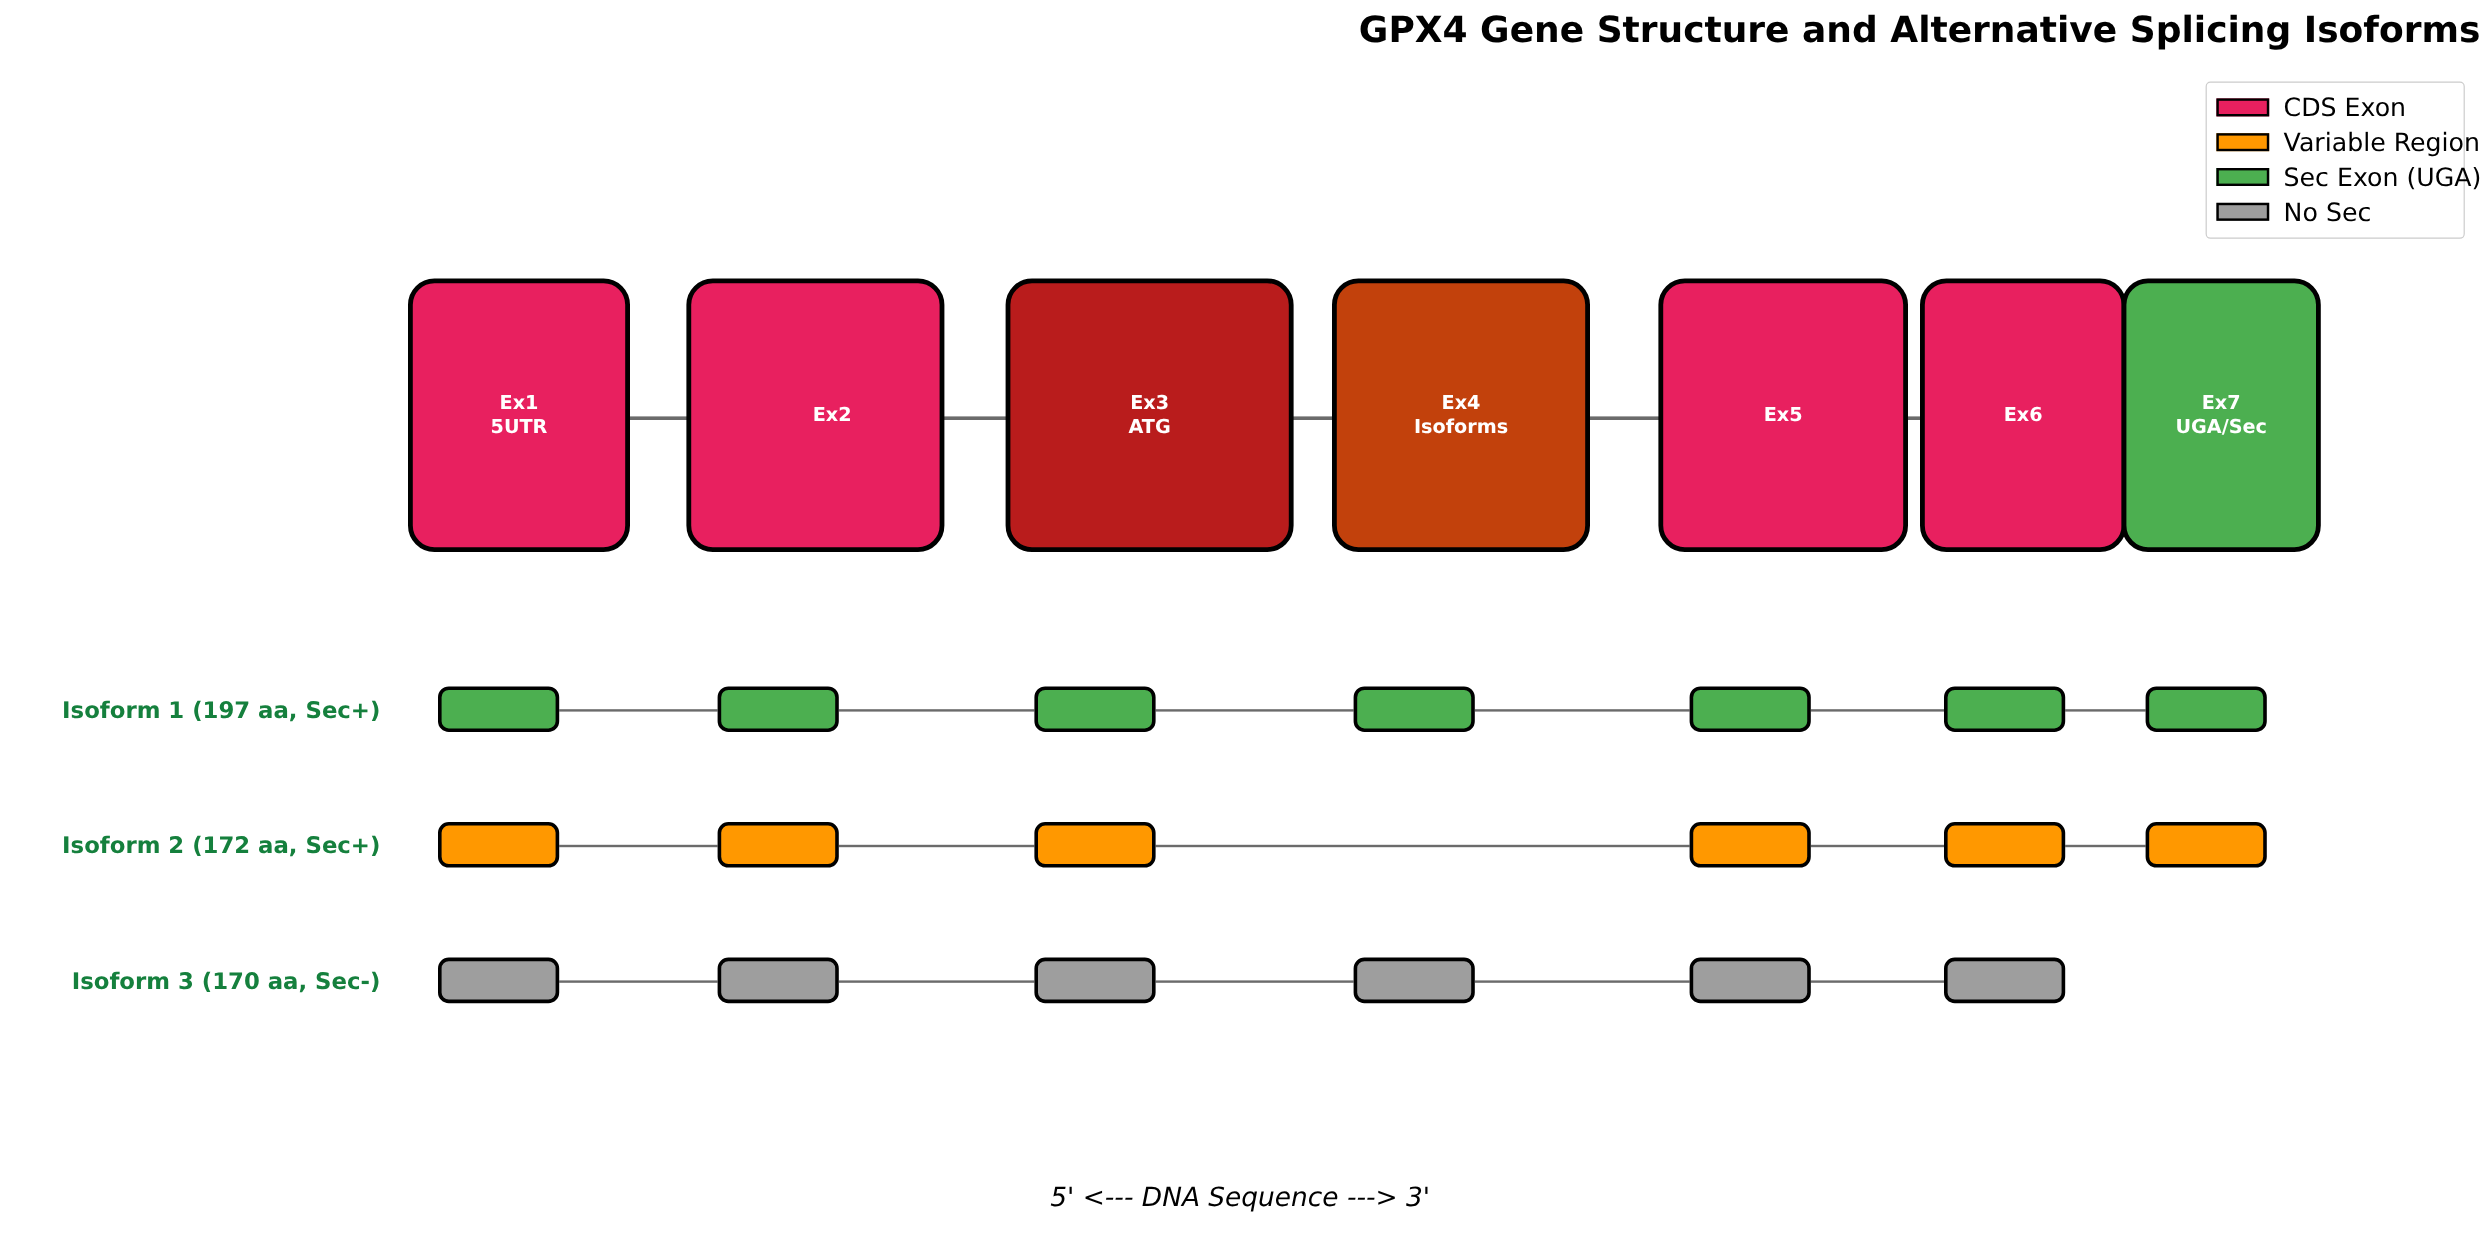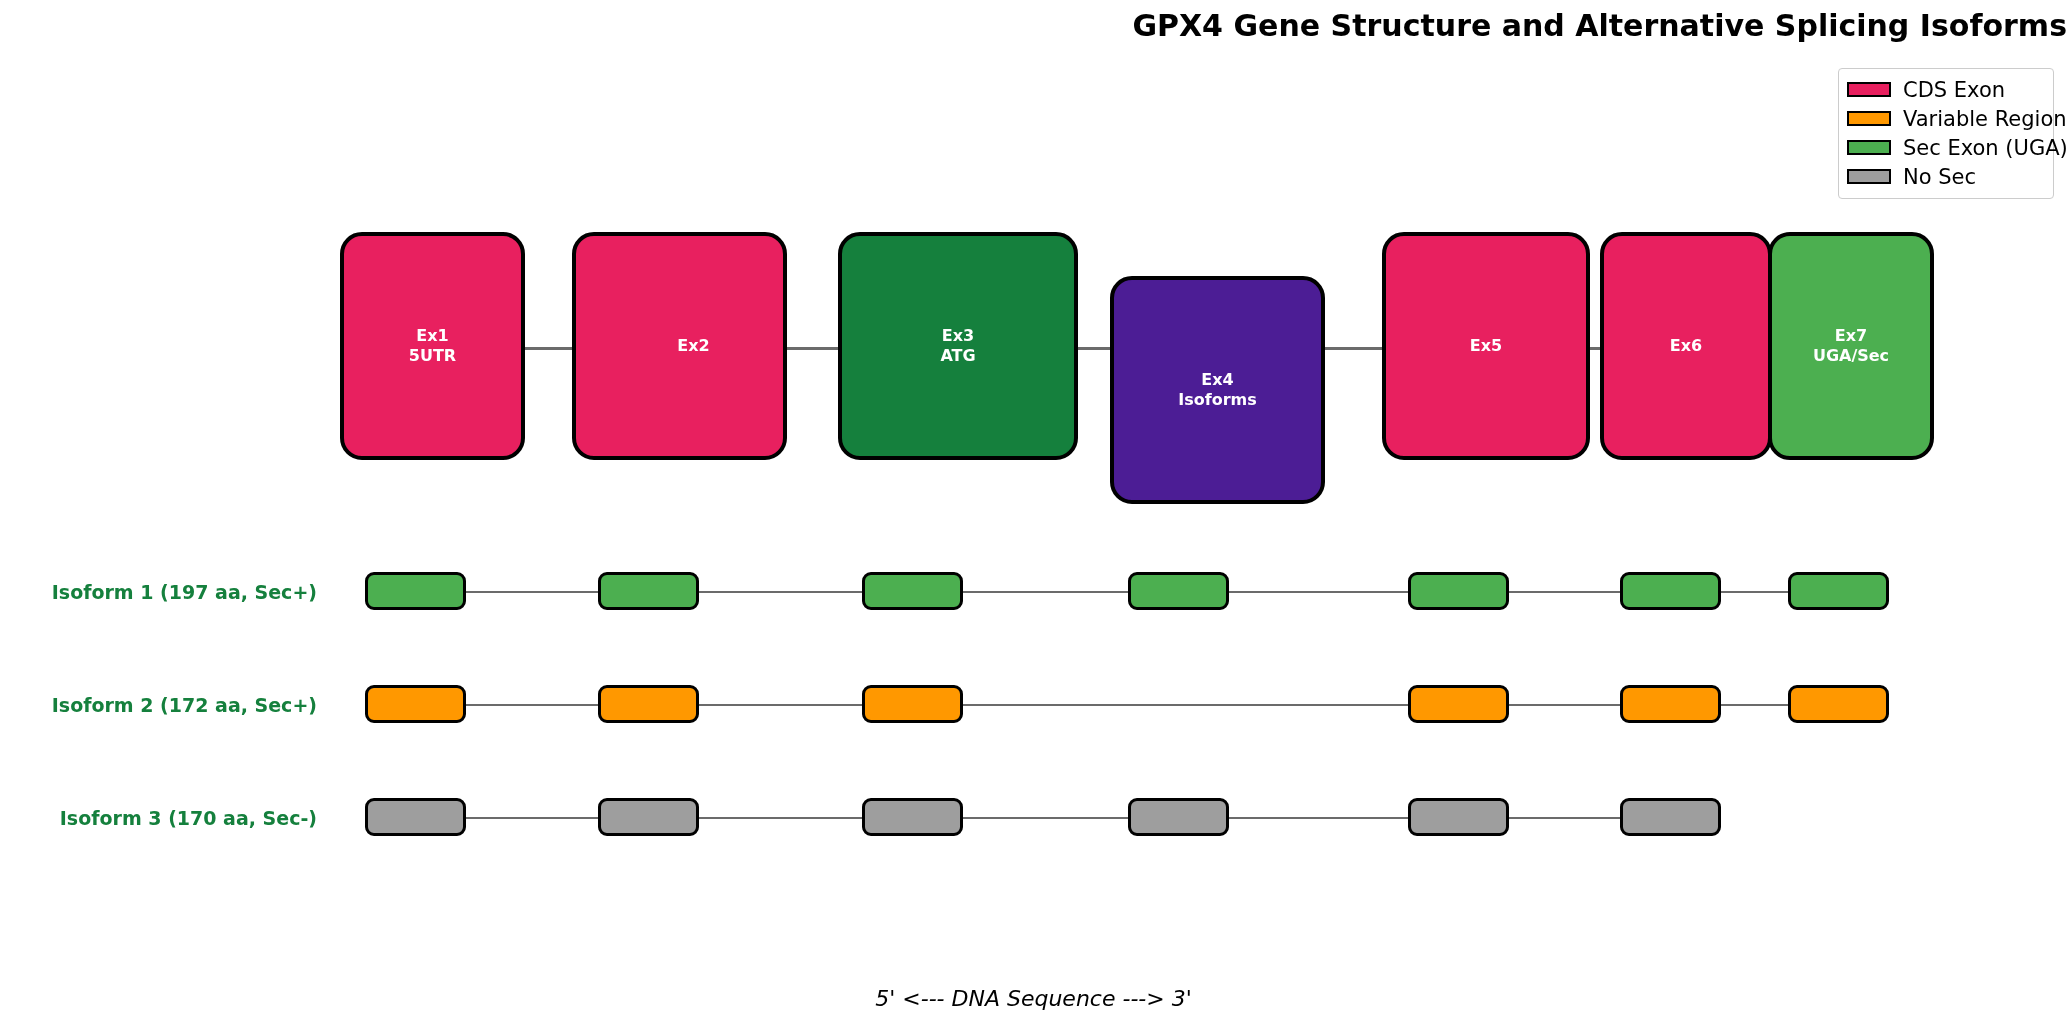--- a/index.html
+++ b/index.html
@@ -160,25 +160,25 @@
   <div id="gene-track">
       <div class="gene-line" style="left: 400px; top: 347px; width: 1484px; background: rgb(107, 107, 107);"></div>
       <div style="position: absolute; left: 1884px; top: 341px; width: 0px; height: 0px; border-top: 7px solid transparent; border-bottom: 7px solid transparent; border-left: 14px solid rgb(107, 107, 107);"></div>
       <div class="exon-box" style="left: 340px; top: 232px; width: 185px; height: 228px; background: rgb(232, 32, 95); border-color: rgb(0, 0, 0);">
         <span class="exon-label-line">Ex1</span>
         <span class="exon-label-line">5UTR</span>
       </div>
       <div class="exon-box" style="left: 572px; top: 232px; width: 215px; height: 228px; background: rgb(232, 32, 95); border-color: rgb(0, 0, 0); padding-left: 28px;">
         <span class="exon-label-line">Ex2</span>
       </div>
-      <div class="exon-box" style="left: 838px; top: 232px; width: 240px; height: 228px; background: #15803d; border-color: rgb(0, 0, 0);">
+      <div class="exon-box" style="left: 838px; top: 232px; width: 240px; height: 228px; background: #b91c1c; border-color: rgb(0, 0, 0);">
         <span class="exon-label-line">Ex3</span>
         <span class="exon-label-line">ATG</span>
       </div>
-      <div class="exon-box" style="left: 1110px; top: 232px; width: 215px; height: 228px; background: #4c1d95; border-color: rgb(0, 0, 0); margin-top: 44px;">
+      <div class="exon-box" style="left: 1110px; top: 232px; width: 215px; height: 228px; background: #c2410c; border-color: rgb(0, 0, 0);">
         <span class="exon-label-line">Ex4</span>
         <span class="exon-label-line">Isoforms</span>
       </div>
       <div class="exon-box" style="left: 1382px; top: 232px; width: 208px; height: 228px; background: rgb(232, 32, 95); border-color: rgb(0, 0, 0);">
         <span class="exon-label-line">Ex5</span>
       </div>
       <div class="exon-box" style="left: 1600px; top: 232px; width: 172px; height: 228px; background: rgb(232, 32, 95); border-color: rgb(0, 0, 0);">
         <span class="exon-label-line">Ex6</span>
       </div>
       <div class="exon-box" style="left: 1768px; top: 232px; width: 166px; height: 228px; background: rgb(76, 175, 80); border-color: rgb(0, 0, 0);">

